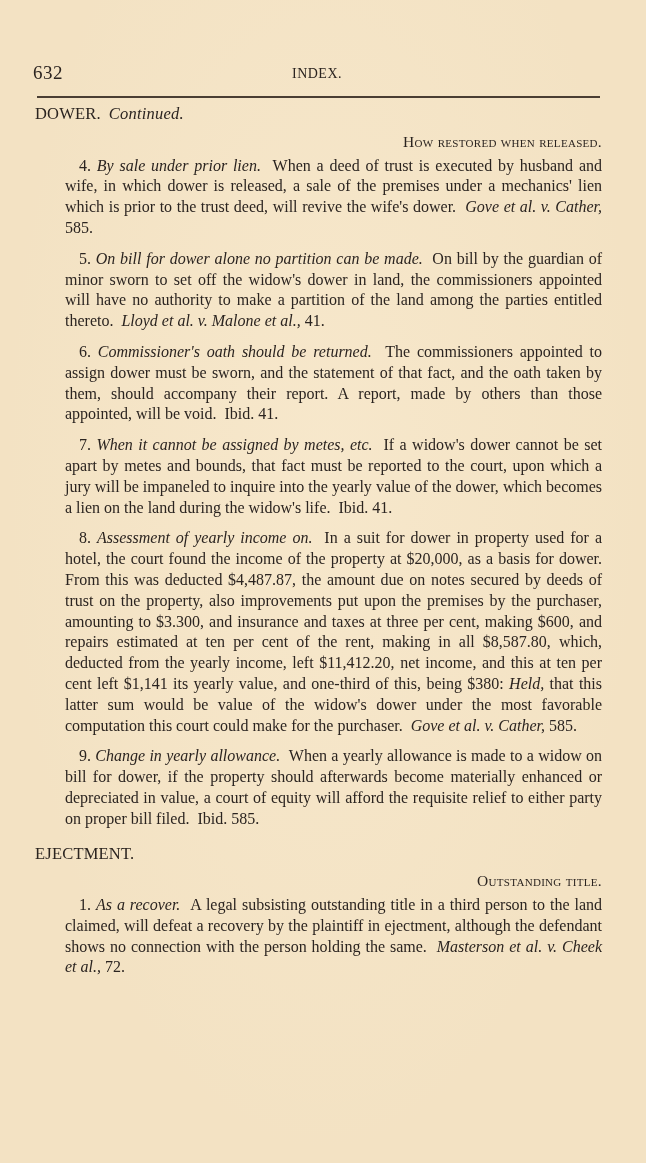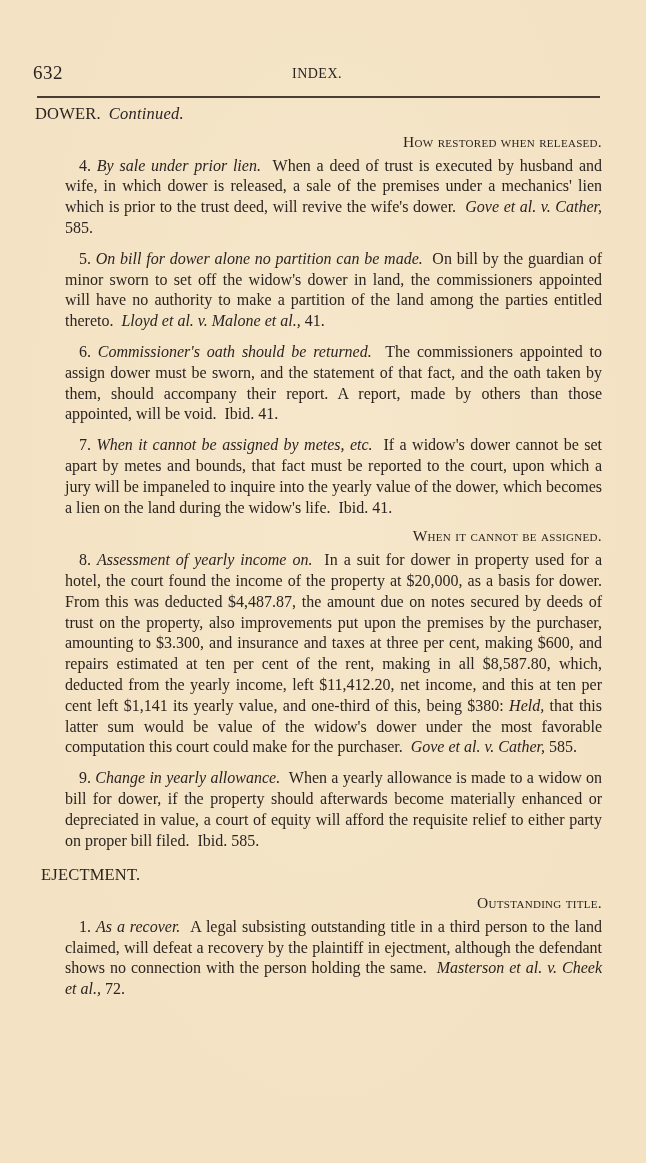--- a/index.html
+++ b/index.html
@@ -80,21 +80,21 @@
       letter-spacing: 0.3px;
       text-align: right;
     }
     .entry {
       margin: 0 0 0 30px;
       text-align: justify;
       text-indent: 0;
     }
     .entry + .entry { margin-top: 10px; }
     .it { font-style: italic; }
-    .gap-topic { margin-top: 14px; margin-left: 6px; }
+    .gap-topic { margin-top: 14px; }
     .p { text-indent: 14px; }
   </style>
 </head>
 <body>
 
 <div class="page">
 
   <div class="running-head">
     <span class="page-number">632</span>
     <span class="running-title">INDEX.</span>
@@ -129,21 +129,20 @@
       &nbsp;<span>The commissioners appointed to assign dower must be sworn, and the statement of that fact, and the oath taken by them, should accompany their report. A report, made by others than those appointed, will be void.</span>
       &nbsp;<span>Ibid. 41.</span>
     </p>
     <p class="entry p">
       <span>7.</span>
       <span class="it">When it cannot be assigned by metes, etc.</span>
       &nbsp;<span>If a widow's dower cannot be set apart by metes and bounds, that fact must be reported to the court, upon which a jury will be impaneled to inquire into the yearly value of the dower, which becomes a lien on the land during the widow's life.</span>
       &nbsp;<span>Ibid. 41.</span>
     </p>
 
-    <div class="subhead" style="margin-top:8px">When it cannot be assigned.</div>
     <p class="entry p">
       <span>8.</span>
       <span class="it">Assessment of yearly income on.</span>
       &nbsp;<span>In a suit for dower in property used for a hotel, the court found the income of the property at $20,000, as a basis for dower. From this was deducted $4,487.87, the amount due on notes secured by deeds of trust on the property, also improvements put upon the premises by the purchaser, amounting to $3.300, and insurance and taxes at three per cent, making $600, and repairs estimated at ten per cent of the rent, making in all $8,587.80, which, deducted from the yearly income, left $11,412.20, net income, and this at ten per cent left $1,141 its yearly value, and one-third of this, being $380:</span>
       <span class="it">Held,</span>
       <span>that this latter sum would be value of the widow's dower under the most favorable computation this court could make for the purchaser.</span>
       &nbsp;<span class="it">Gove et al. v. Cather,</span>
       <span>585.</span>
     </p>
     <p class="entry p">

